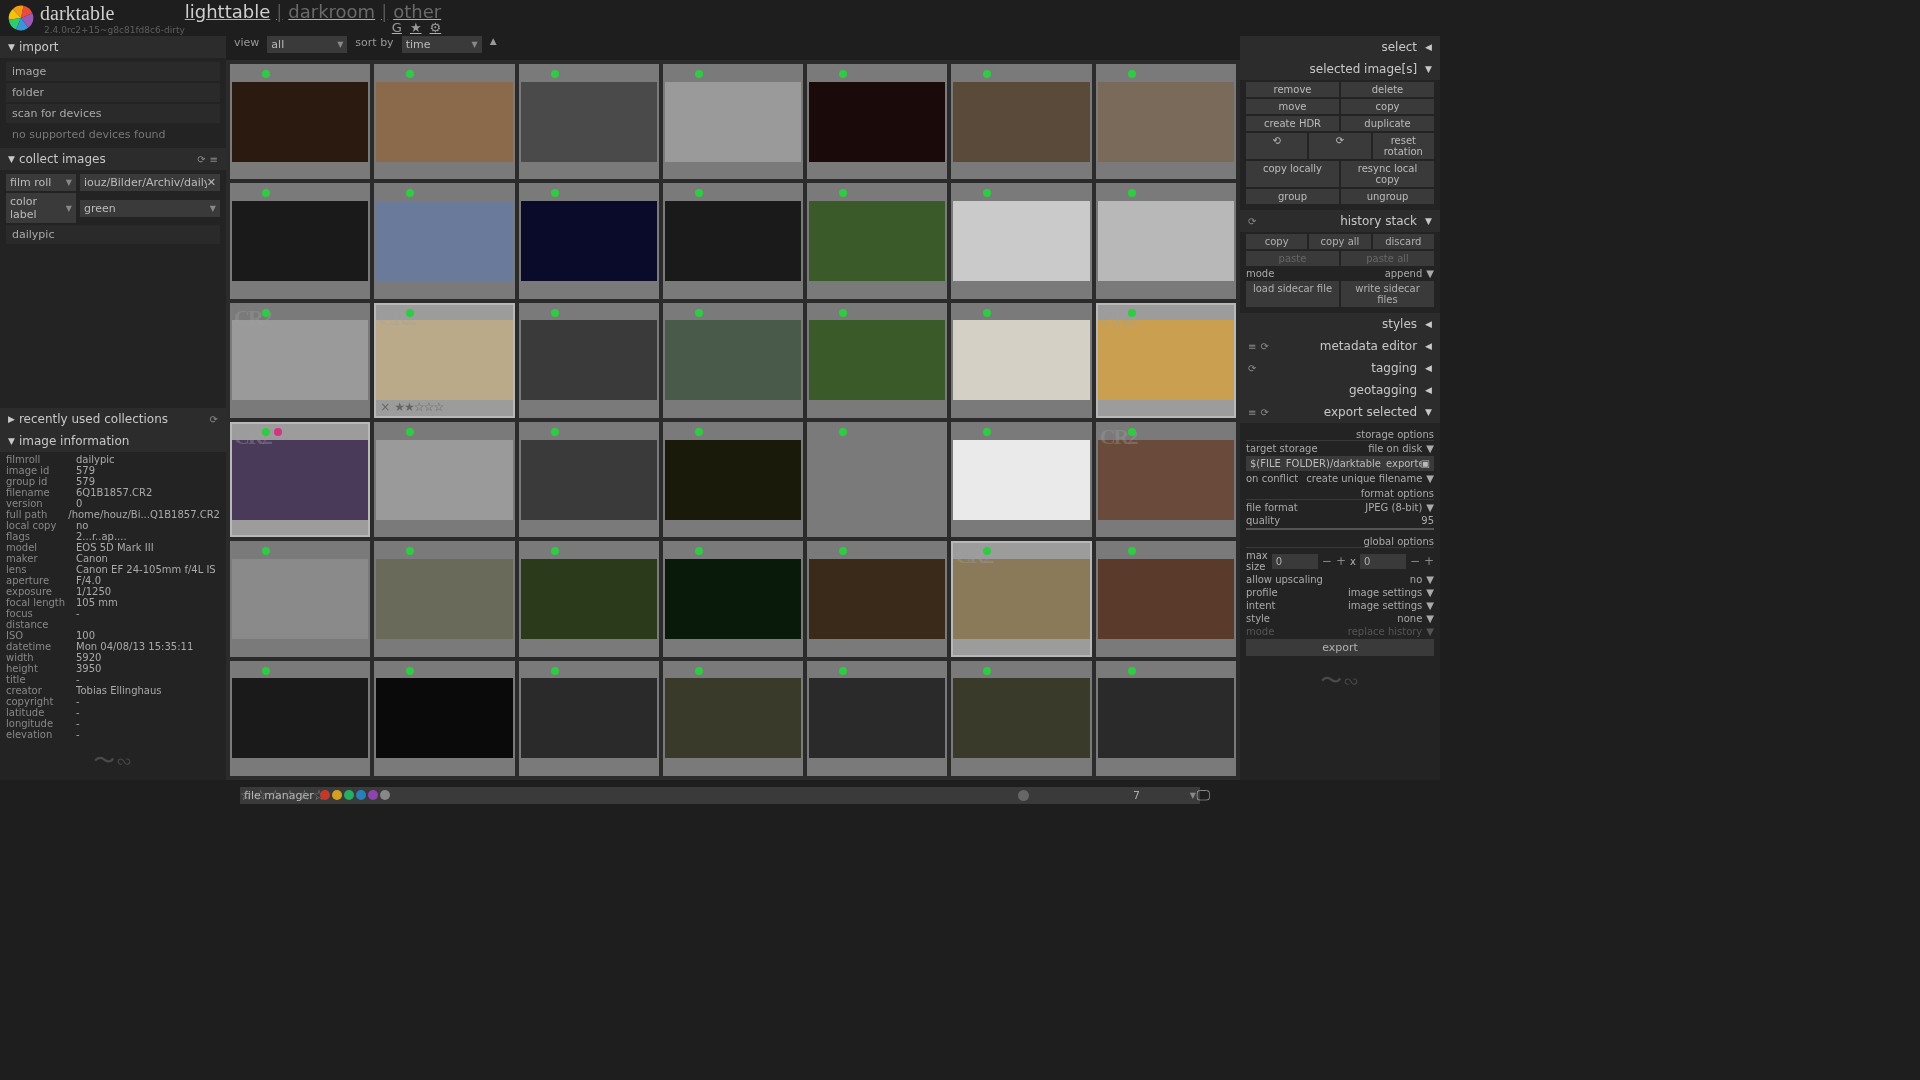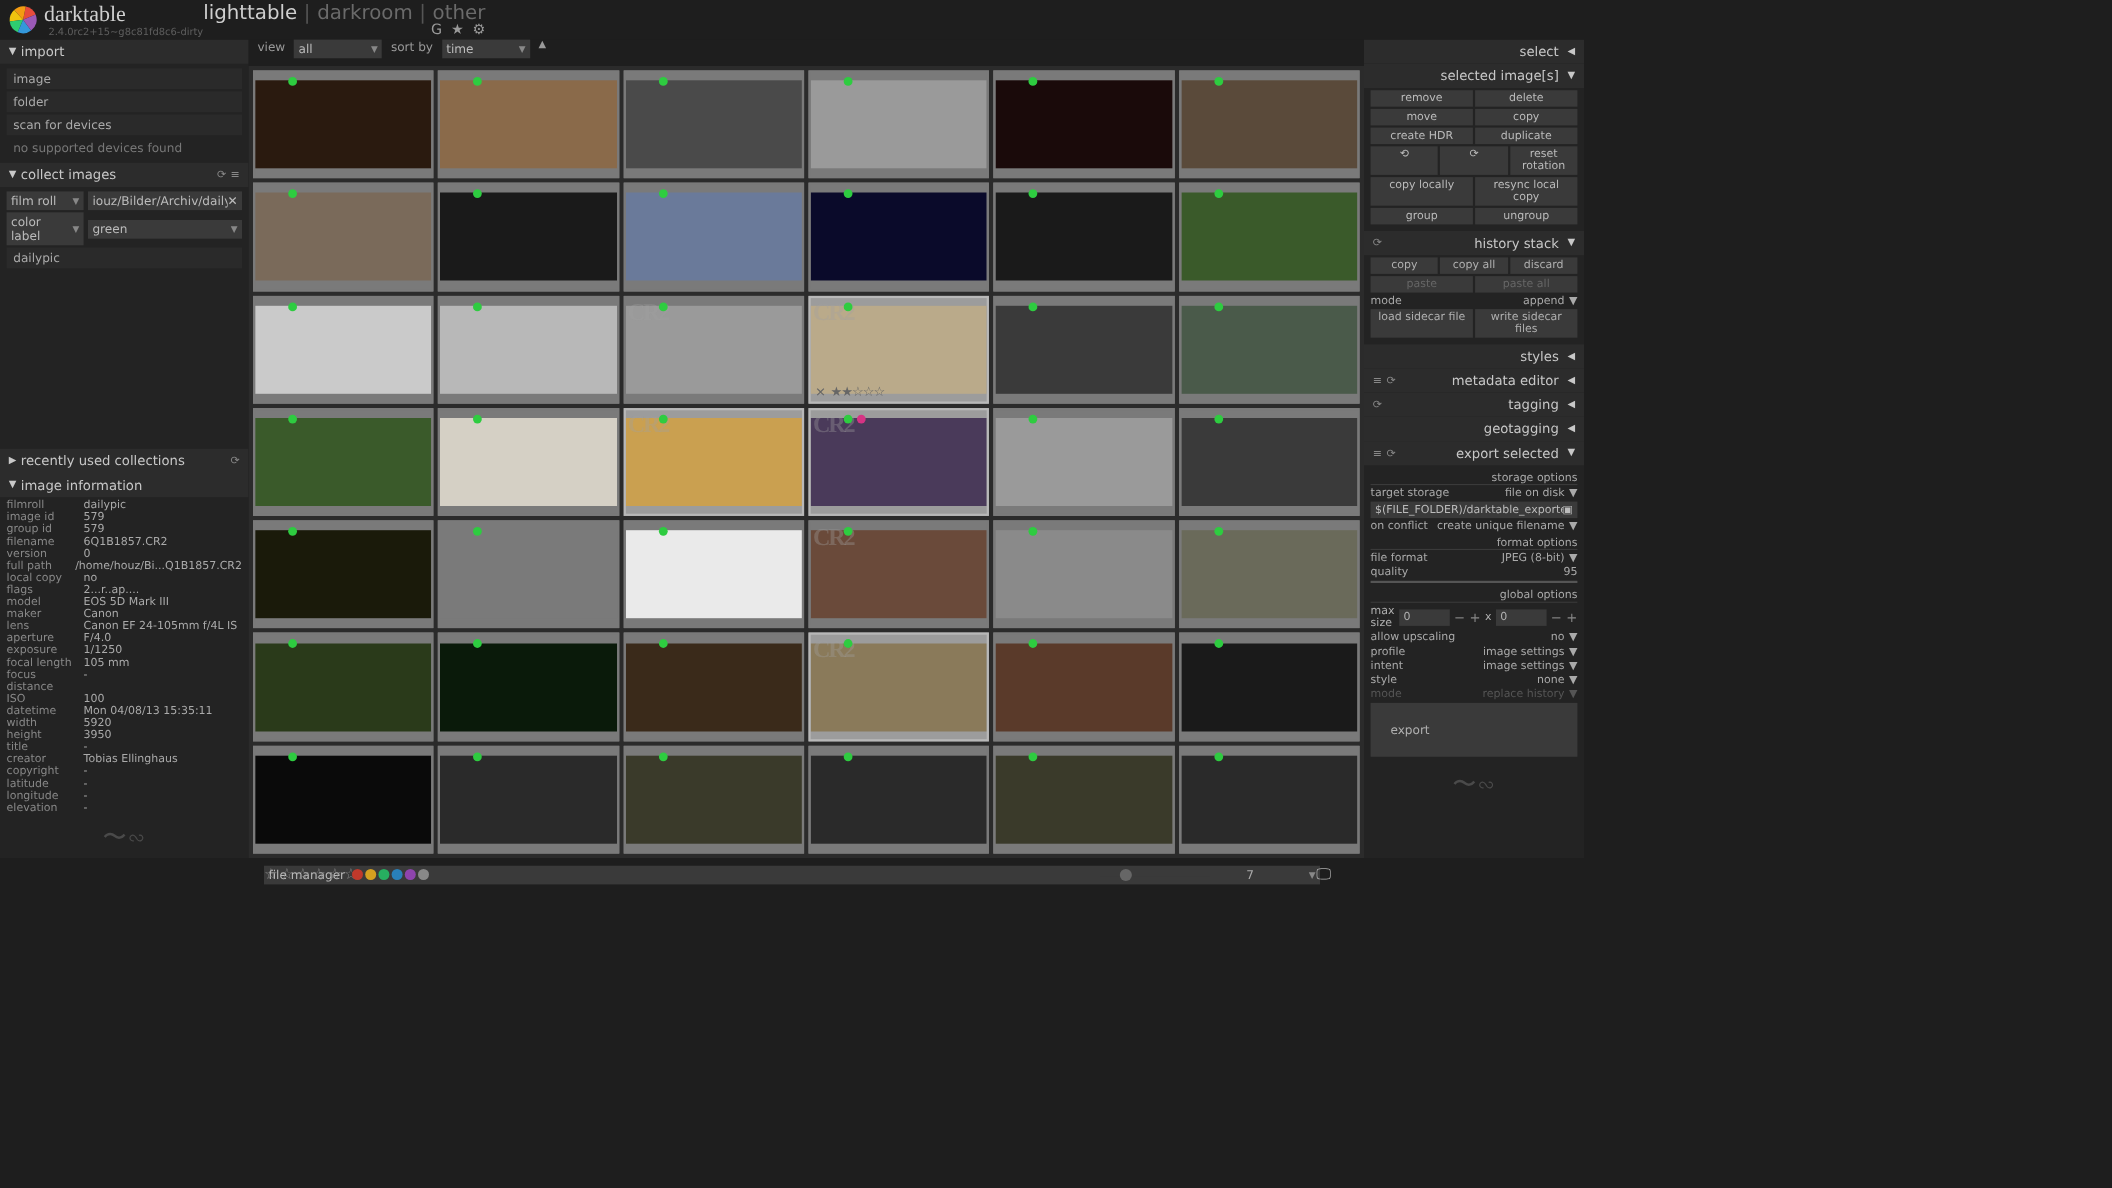--- a/index.html
+++ b/index.html
@@ -31,21 +31,21 @@
   .select { background: #3a3a3a; color: #bbb; padding: 2px 4px; flex: 1; display: flex; justify-content: space-between; align-items: center; cursor: pointer; min-width: 40px; }
   .select .caret { font-size: 8px; color: #888; }
   .info-table { font-size: 10px; color: #aaa; }
   .info-table .row { display: flex; }
   .info-table .k { width: 70px; color: #888; }
   .info-table .v { flex: 1; color: #aaa; }
 
   .center { flex: 1; display: flex; flex-direction: column; min-width: 0; }
   .center-toolbar { height: 24px; display: flex; align-items: flex-start; gap: 8px; padding: 0 8px; font-size: 11px; color: #999; }
   .center-toolbar .select { flex: 0 0 80px; }
-  .grid { flex: 1; overflow-y: auto; padding: 4px; display: grid; grid-template-columns: repeat(6, 1fr); gap: 4px; auto-rows: 137px; background: #2b2b2b; }
+  .grid { flex: 1; overflow-y: auto; padding: 4px; display: grid; grid-template-columns: repeat(7, 1fr); gap: 4px; auto-rows: 137px; background: #2b2b2b; }
   .thumb { background: #7a7a7a; position: relative; border: 2px solid #7a7a7a; overflow: hidden; display: flex; align-items: center; justify-content: center; }
   .thumb.selected { border: 2px solid #b8b8b8; background: #9c9c9c; }
   .thumb .dot { position: absolute; top: 4px; left: 30px; width: 8px; height: 8px; border-radius: 50%; background: #2ecc40; }
   .thumb .dot.extra { left: 42px; background: #d63384; }
   .thumb .cr2 { position: absolute; top: 0; left: 2px; font-family: Georgia, serif; font-size: 22px; font-weight: bold; color: rgba(160,160,160,0.35); letter-spacing: -2px; pointer-events: none; }
   .thumb .img { max-width: 100%; max-height: 95px; }
   .thumb .bot { position: absolute; bottom: 2px; left: 4px; right: 4px; display: flex; align-items: center; color: #666; font-size: 12px; }
   .thumb .bot .x { margin-right: 4px; }
   .thumb .bot .stars { letter-spacing: -1px; }
 
@@ -55,21 +55,21 @@
   .btn-row { display: flex; gap: 2px; }
   .btn-row .b { flex: 1; background: #3a3a3a; padding: 2px 4px; text-align: center; font-size: 10px; cursor: pointer; }
   .btn-row .b.dim { color: #666; }
   .kv { display: flex; justify-content: space-between; font-size: 10px; color: #aaa; margin: 2px 0; }
   .kv .v { display: flex; align-items: center; gap: 4px; }
   .section-title { text-align: right; font-size: 10px; color: #aaa; border-bottom: 1px solid #3a3a3a; margin: 4px 0 2px; }
   .path-input { background: #3a3a3a; padding: 2px 4px; font-size: 10px; color: #bbb; width: 100%; display: flex; justify-content: space-between; align-items: center; }
   .spin-row { display: flex; align-items: center; gap: 4px; font-size: 10px; }
   .spin-row .box { background: #3a3a3a; padding: 2px 4px; width: 46px; text-align: left; }
   .spin-row .pm { font-size: 12px; cursor: pointer; color: #888; }
-  .export-btn { background: #3a3a3a; padding: 18px; text-align: left; font-size: 11px; cursor: pointer; margin-top: 0; }
+  .export-btn { background: #3a3a3a; padding: 2px; text-align: center; font-size: 11px; cursor: pointer; margin-top: 0; }
 
   .bottom-bar { height: 30px; background: #1e1e1e; display: flex; align-items: center; padding: 0 240px 0 240px; position: relative; }
   .stars-filter { position: absolute; left: 240px; letter-spacing: 2px; color: #888; font-size: 14px; }
   .color-filter { position: absolute; left: 320px; display: flex; gap: 2px; }
   .color-filter span { width: 10px; height: 10px; border-radius: 50%; }
   .layout-select { margin: 0 auto; width: 110px; }
   .zoom-val { position: absolute; right: 300px; color: #aaa; }
   .display-icon { position: absolute; right: 230px; color: #aaa; font-size: 14px; }
   .flourish { font-family: Georgia, serif; font-size: 22px; color: #4a4a4a; text-align: center; padding: 4px 0; }
 
@@ -92,21 +92,21 @@
         <path d="M0,0 L-15,2 A15,15 0 0,0 -6,14 Z" fill="#2ecc71"></path>
         <path d="M0,0 L-6,14 A15,15 0 0,0 9,12 Z" fill="#3498db"></path>
         <path d="M0,0 L9,12 A15,15 0 0,0 14,-6 Z" fill="#9b59b6"></path>
       </g>
     </svg>
     <div>
       <div class="logo-text">darktable</div>
       <div class="logo-sub">2.4.0rc2+15~g8c81fd8c6-dirty</div>
     </div>
   </div>
-  <div style="display:flex; flex-direction:column; align-items:flex-end;">
+  <div style="display:flex; flex-direction:column; align-items:flex-end;text-decoration:underline;">
     <div class="view-tabs">
       <span class="active">lighttable</span>
       <span class="sep">|</span>
       <span>darkroom</span>
       <span class="sep">|</span>
       <span>other</span>
     </div>
     <div class="icon-row">
       <span>G</span>
       <span>★</span>

